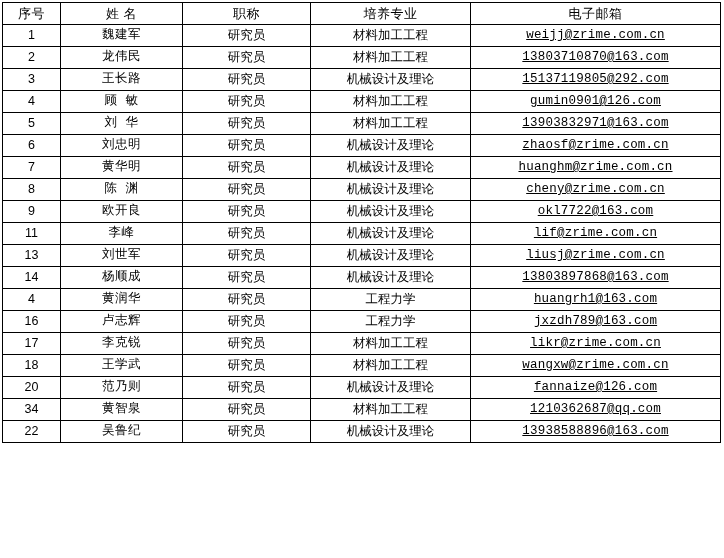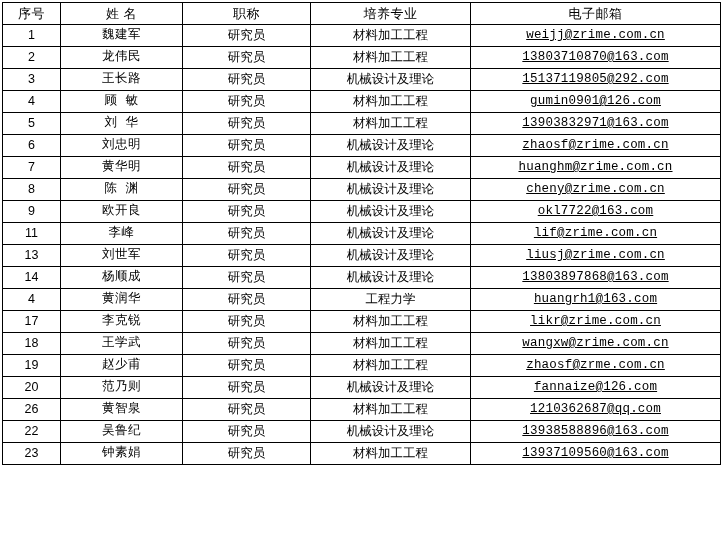--- a/index.html
+++ b/index.html
@@ -166,62 +166,55 @@
       <td class="email">13803897868@163.com</td>
     </tr>
     <tr>
       <td class="idx">4</td>
       <td class="name">黄润华</td>
       <td>研究员</td>
       <td>工程力学</td>
       <td class="email">huangrh1@163.com</td>
     </tr>
     <tr>
+      <td class="idx">16</td>
+      <td class="name">卢志辉</td>
+      <td>研究员</td>
+      <td>工程力学</td>
+      <td class="email">jxzdh789@163.com</td>
+    </tr>
+    <tr>
       <td class="idx">17</td>
       <td class="name">李克锐</td>
       <td>研究员</td>
       <td>材料加工工程</td>
       <td class="email">likr@zrime.com.cn</td>
     </tr>
     <tr>
       <td class="idx">18</td>
       <td class="name">王学武</td>
       <td>研究员</td>
       <td>材料加工工程</td>
       <td class="email">wangxw@zrime.com.cn</td>
     </tr>
     <tr>
-      <td class="idx">19</td>
-      <td class="name">赵少甫</td>
-      <td>研究员</td>
-      <td>材料加工工程</td>
-      <td class="email">zhaosf@zrme.com.cn</td>
-    </tr>
-    <tr>
       <td class="idx">20</td>
       <td class="name">范乃则</td>
       <td>研究员</td>
       <td>机械设计及理论</td>
       <td class="email">fannaize@126.com</td>
     </tr>
     <tr>
-      <td class="idx">26</td>
+      <td class="idx">34</td>
       <td class="name">黄智泉</td>
       <td>研究员</td>
       <td>材料加工工程</td>
       <td class="email">1210362687@qq.com</td>
     </tr>
     <tr>
       <td class="idx">22</td>
       <td class="name">吴鲁纪</td>
       <td>研究员</td>
       <td>机械设计及理论</td>
       <td class="email">13938588896@163.com</td>
-    </tr>
-    <tr>
-      <td class="idx">23</td>
-      <td class="name">钟素娟</td>
-      <td>研究员</td>
-      <td>材料加工工程</td>
-      <td class="email">13937109560@163.com</td>
     </tr>
   </tbody>
 </table>
 
 </body></html>

